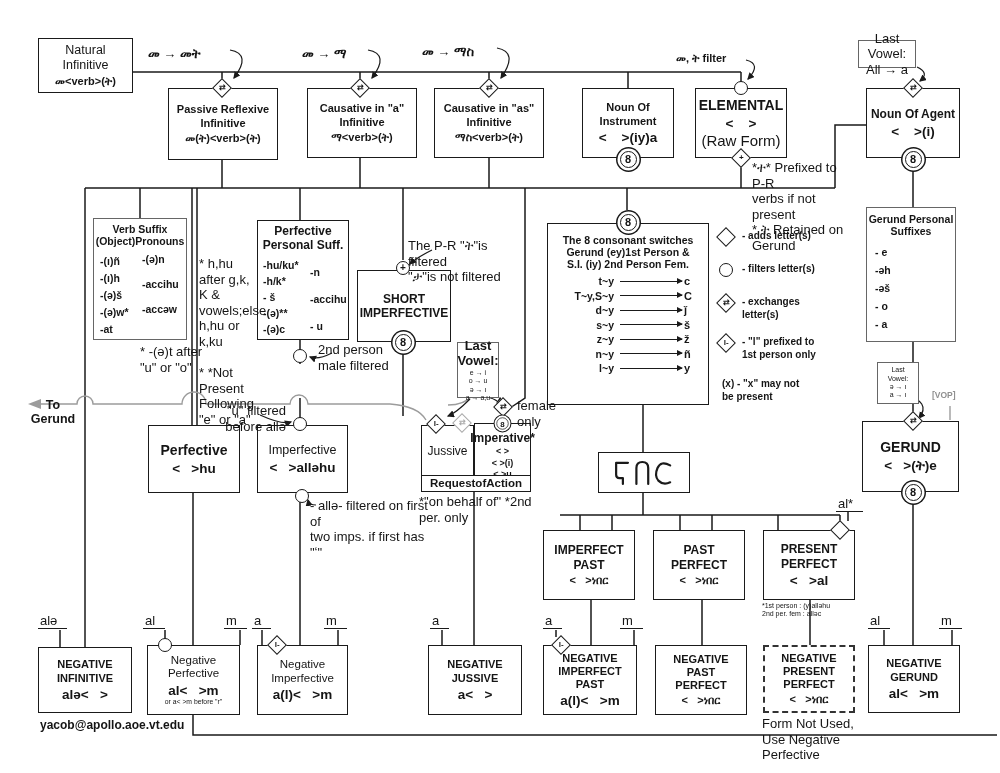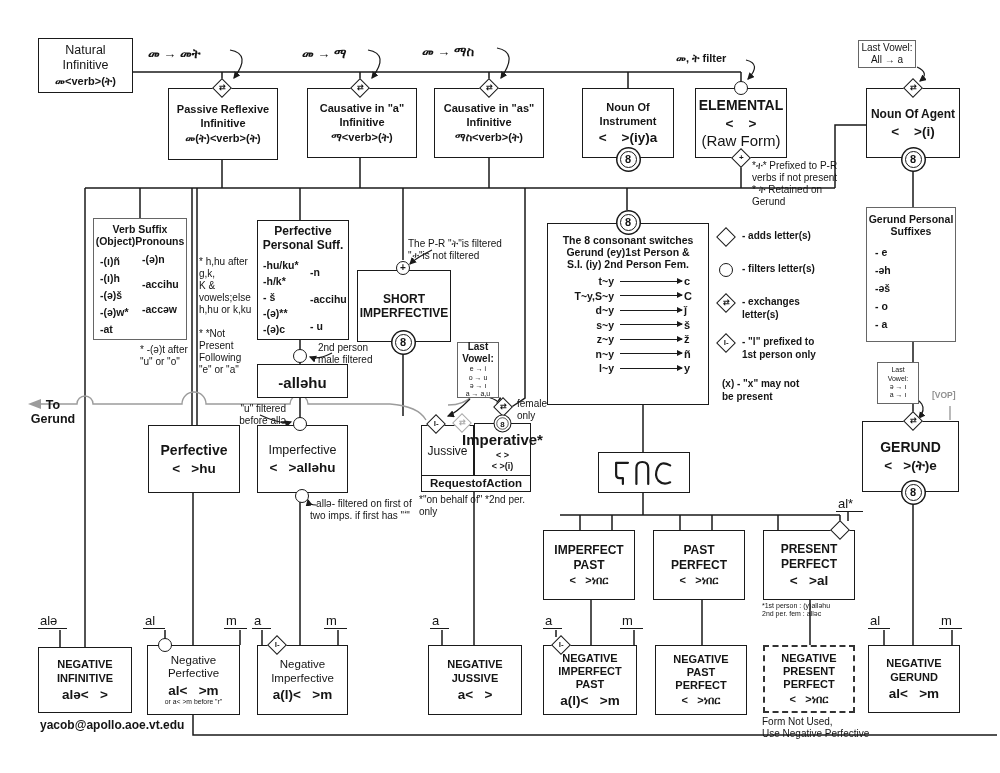--- a/index.html
+++ b/index.html
@@ -9,21 +9,21 @@
   .box{position:absolute;background:#fff;border:1.7px solid #1a1a1a;display:flex;flex-direction:column;
        align-items:center;justify-content:center;text-align:center;z-index:2;box-sizing:border-box;}
   .box.thin{border:1px solid #666;}
   .box.dashed{border:2px dashed #333;}
   .t{white-space:pre-line;font-size:11px;line-height:1.2;font-weight:600;}
   .t.big{font-size:14px;font-weight:700;}
   .t.plain{font-weight:400;font-size:12.5px;}
   .f{white-space:pre;font-size:13.5px;font-weight:700;margin-top:2px;}
   .f.small{font-size:11px;}
   .sub{font-size:15px;margin-top:1px;}
-  .note{position:absolute;font-size:10px;line-height:1.2;white-space:pre-line;z-index:3;}
+  .note{position:absolute;font-size:13px;line-height:1.2;white-space:pre-line;z-index:3;}
   .note.right{text-align:right;}
   .lbl{position:absolute;z-index:3;font-size:13px;font-weight:400;border-bottom:1.6px solid #1a1a1a;
        padding:0 10px 0 2px;line-height:1.1;background:transparent;}
   .freetext{position:absolute;z-index:3;white-space:pre-line;}
   
   .cols{position:relative;width:100%;height:100%;}
   .col{position:absolute;white-space:pre-line;text-align:left;font-size:10.5px;font-weight:600;}
   .tbl-title{white-space:pre-line;font-size:10.5px;font-weight:700;line-height:1.15;width:100%;text-align:center;}
   
   .srow{display:flex;align-items:center;margin:1.5px 8px 1.5px 4px;height:13px;}
@@ -294,23 +294,20 @@
 Vowel:
 ə → ı
 a → ı</div>
 </div>
 <div class="freetext vop" style="left:932px;top:390px;">[VOP]</div>
 <div class="box" style="left:862px;top:421px;width:97px;height:71px;">
   <div class="t big">GERUND</div>
   <div class="f">&lt;   &gt;(ት)e</div>
 </div>
 
-<div class="box" style="left:257px;top:364px;width:91px;height:34px;">
-  <div class="f" style="font-size:15px;">-alləhu</div>
-</div>
 <div class="note" style="left:318px;top:342px;width:78px;text-align:left;">2nd person
 male filtered</div>
 <div class="note right" style="left:224px;top:403px;width:62px;">"u" filtered
 before allə</div>
 
 <div class="freetext" style="left:30px;top:398px;font-size:12.5px;font-weight:600;text-align:center;width:46px;">To
 Gerund</div>
 
 <div class="box" style="left:148px;top:425px;width:92px;height:68px;">
   <div class="t big" style="font-weight:600;">Perfective</div>
@@ -331,21 +328,21 @@
 ə → ı
 a → a,u</div>
 </div>
 <div class="note" style="left:517px;top:398px;text-align:left;">female
 only</div>
 <div class="box" style="left:421px;top:425px;width:53px;height:52px;">
   <div class="t plain" style="font-size:12px;">Jussive</div>
 </div>
 <div class="box" style="left:474px;top:423px;width:57px;height:54px;justify-content:flex-start;padding-top:7px;">
   <div class="t" style="font-size:9.5px;"></div>
-  <div class="t" style="font-size:15px;font-weight:700;">Imperative*</div>
+  <div class="t" style="font-size:12px;font-weight:700;">Imperative*</div>
   <div class="f" style="font-size:9px;line-height:1.25;white-space:pre-line;margin-top:1px;">&lt;    &gt;
 &lt;    &gt;(i)
 &lt;    &gt;u</div>
 </div>
 <div class="box" style="left:421px;top:475px;width:110px;height:17px;">
   <div class="t" style="font-size:11.5px;">RequestofAction</div>
 </div>
 <div class="note" style="left:419px;top:494px;width:120px;text-align:left;">*"on behalf of"  *2nd per. only</div>
 
 <div class="box" style="left:598px;top:452px;width:92px;height:41px;">

